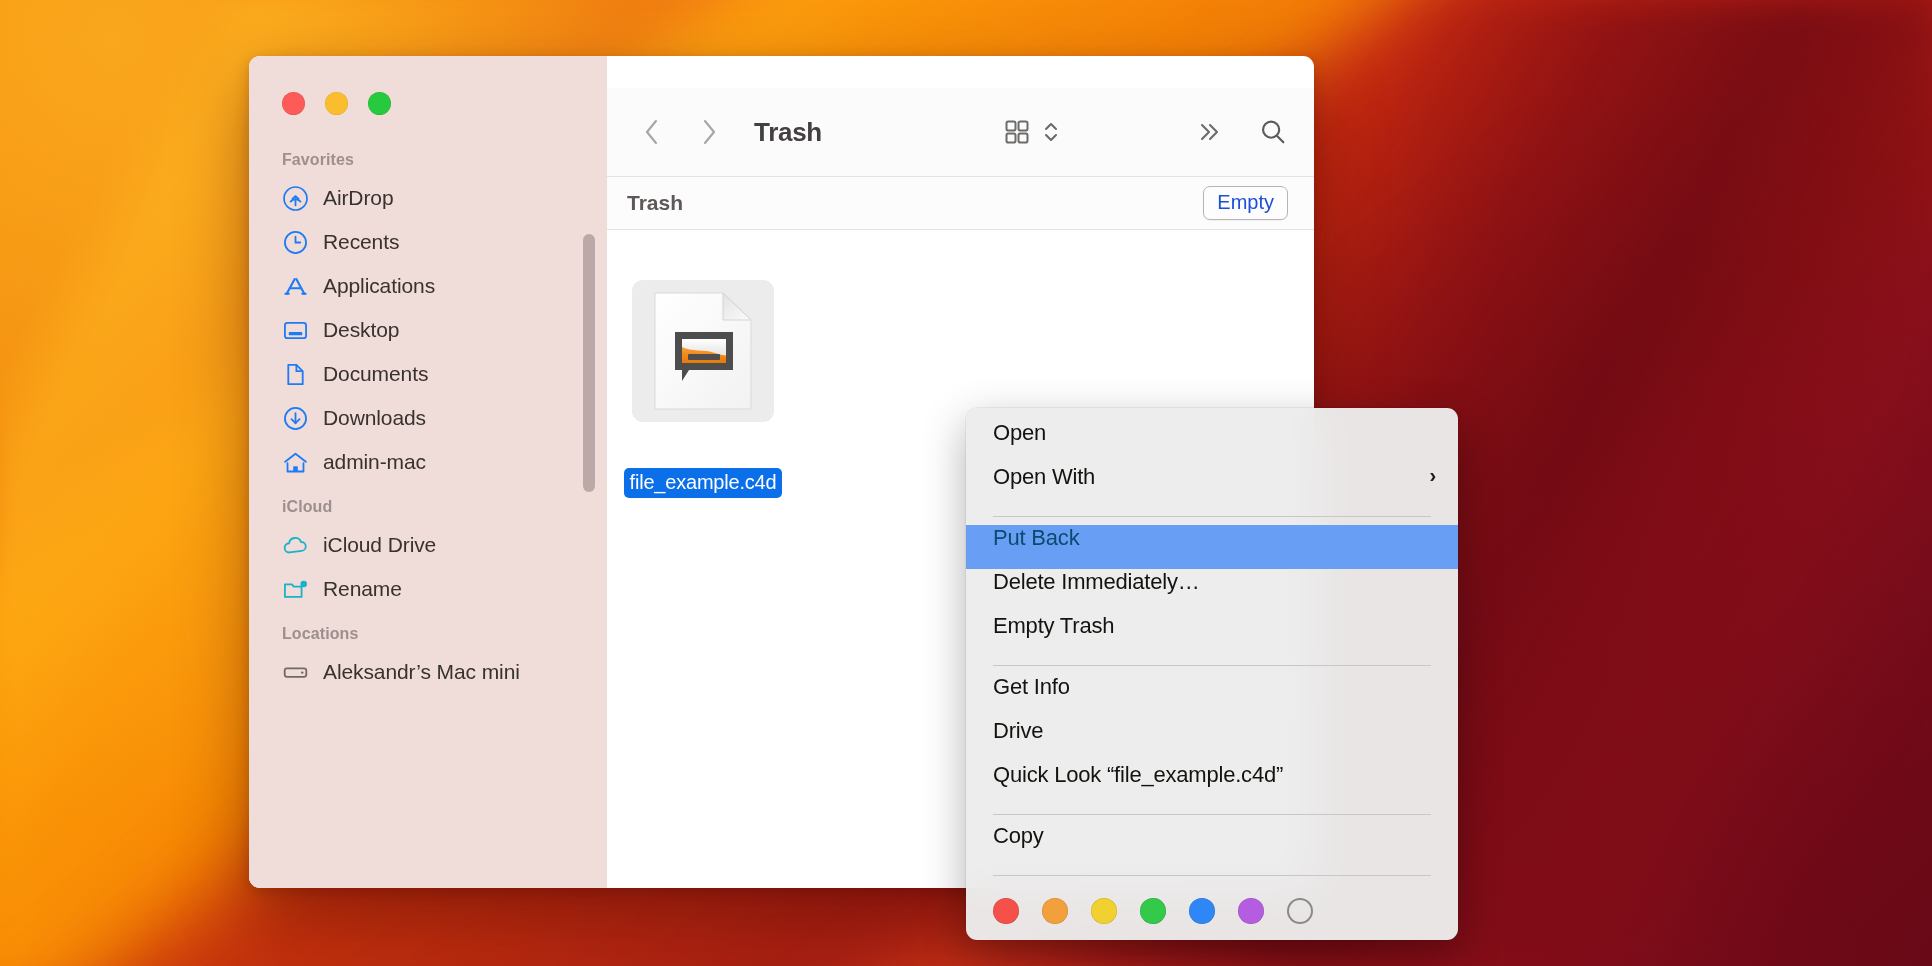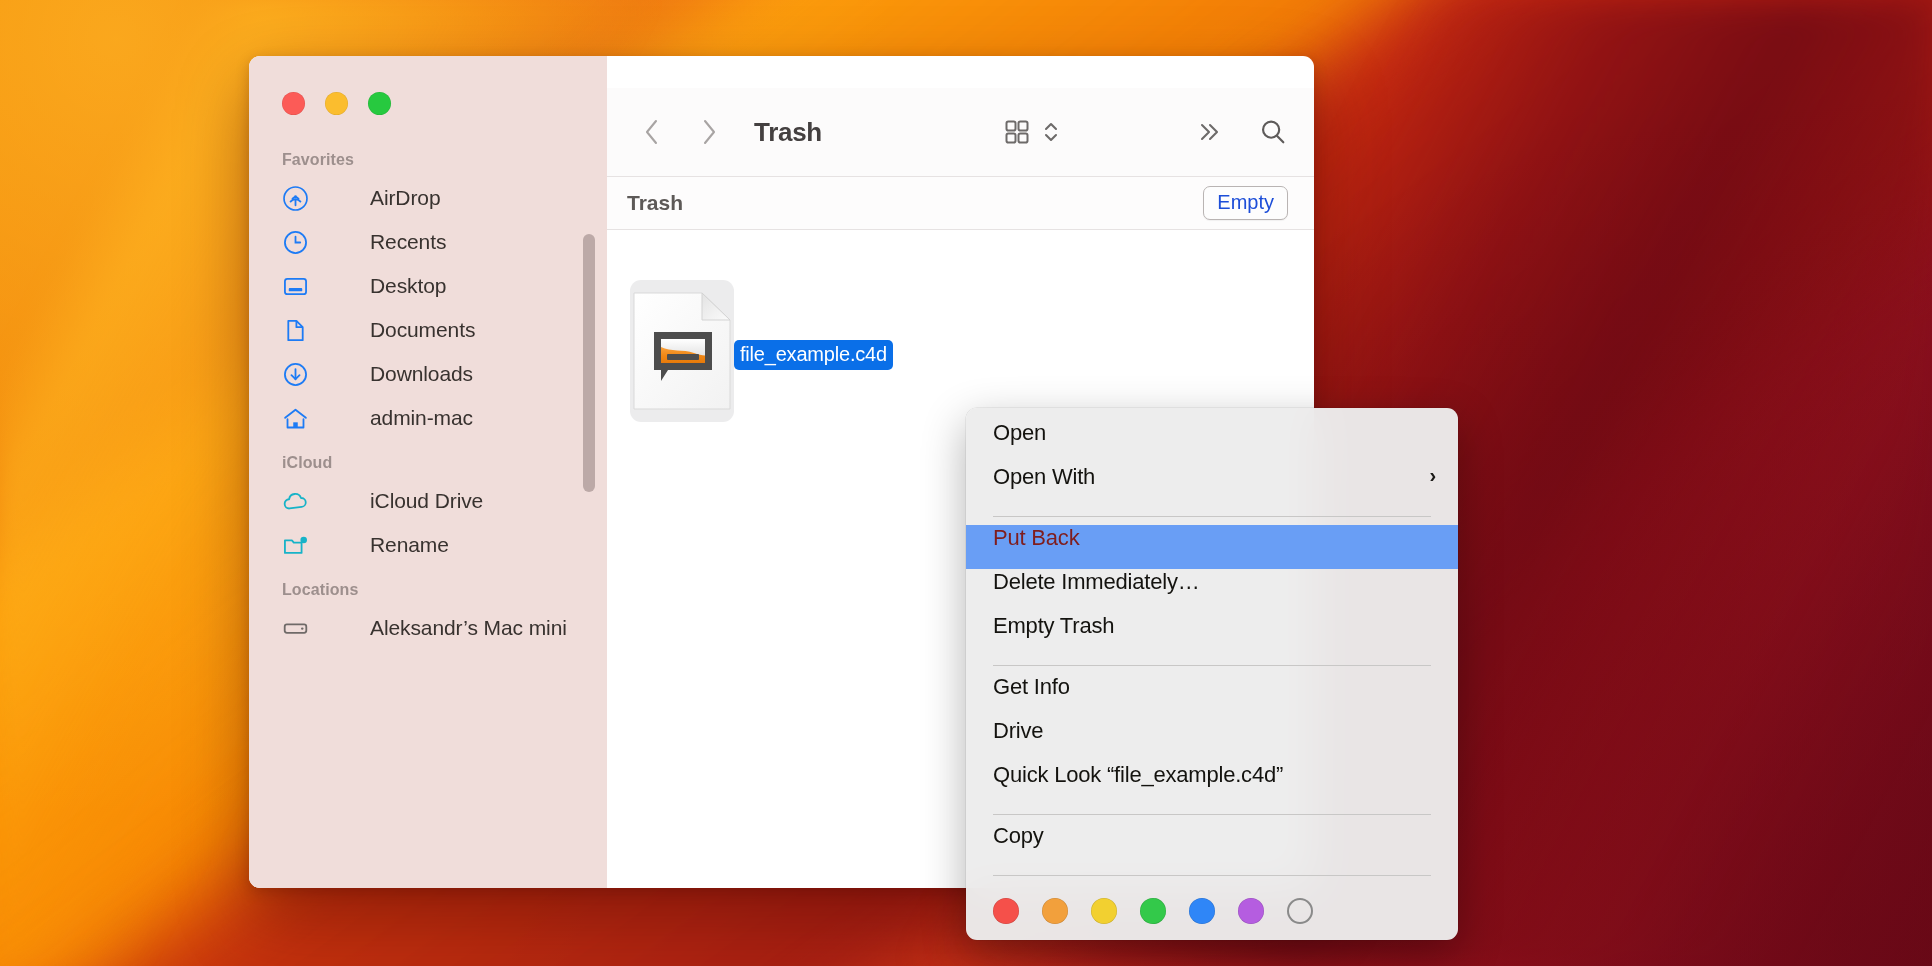--- a/index.html
+++ b/index.html
@@ -105,21 +105,20 @@
     gap: 14px;
     height: 44px;
     padding-left: 33px;
     cursor: default;
   }
   .sb-item-label {
     font-size: 21px;
     color: #38322f;
     letter-spacing: -0.1px;
     white-space: nowrap;
-    margin-left: 47px;
   }
   .sb-icon { width: 27px; height: 27px; flex: 0 0 27px; display: block; }
 
   #sb-scrollbar {
     position: absolute;
     right: 12px; top: 178px;
     width: 12px; height: 258px;
     border-radius: 6px;
     background: #bca9a7;
   }
@@ -192,22 +191,23 @@
     flex: 1 1 auto;
     background: #ffffff;
     overflow: hidden;
   }
 
   
   #file-item {
     position: absolute;
     left: 23px; top: 50px;
     width: 146px;
-    display: flex; flex-direction: row; align-items: center;
+    display: flex; flex-direction: column; align-items: center;
     cursor: default;
+    gap: 38px;
   }
   .doc-icon-wrap {
     width: 142px; height: 142px;
     border-radius: 11px;
     background: #ececed;
     display: flex; align-items: center; justify-content: center;
   }
   #file-label {
     margin-top: 8px;
     font-size: 20px;
@@ -236,21 +236,21 @@
     height: 44px;
     padding: 0 22px 0 27px;
     font-size: 22px;
     color: #14130f;
     letter-spacing: -0.2px;
     cursor: default;
     white-space: nowrap;
   }
   .menu-item.highlighted {
     background: #699ef5;
-    color: #7f1d1d;
+    color: #0c4a6e;
   }
   .menu-item .submenu-arrow {
     margin-left: auto;
     font-size: 20px;
     color: #1b1a17;
     font-weight: 700;
   }
   .menu-sep {
     height: 1px;
     background: #c8c7c6;
@@ -313,20 +313,32 @@
         <div class="sb-item">
           <span class="sb-icon">
             <svg viewBox="0 0 24 24" width="27" height="27" fill="none" stroke="#1d7bf5" stroke-width="1.6" stroke-linecap="round">
               <circle cx="12" cy="12" r="9.4"></circle>
               <path d="M12 6.8V12h4.2"></path>
             </svg>
           </span>
           <span class="sb-item-label">Recents</span>
         </div>
 
+        <div class="sb-item">
+          <span class="sb-icon">
+            <svg viewBox="0 0 24 24" width="27" height="27" fill="none" stroke="#1d7bf5" stroke-width="1.9" stroke-linecap="round" stroke-linejoin="round">
+              <path d="M4.2 18.4 11.3 5.4"></path>
+              <path d="M19.8 18.4 12.7 5.4"></path>
+              <path d="M7.3 13.6h9.4"></path>
+              <path d="M3 18.4h3"></path>
+              <path d="M18 18.4h3"></path>
+            </svg>
+          </span>
+          <span class="sb-item-label">Applications</span>
+        </div>
 
         <div class="sb-item">
           <span class="sb-icon">
             <svg viewBox="0 0 24 24" width="27" height="27" fill="none" stroke="#1d7bf5" stroke-width="1.6" stroke-linejoin="round">
               <rect x="2.6" y="5.2" width="18.8" height="13.6" rx="2.2"></rect>
               <rect x="6" y="13.4" width="12" height="2.9" rx="0.8" fill="#1d7bf5" stroke="none"></rect>
             </svg>
           </span>
           <span class="sb-item-label">Desktop</span>
         </div>

